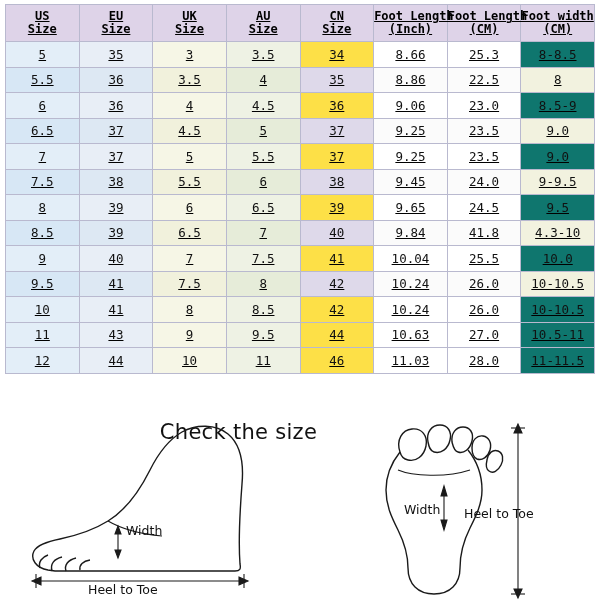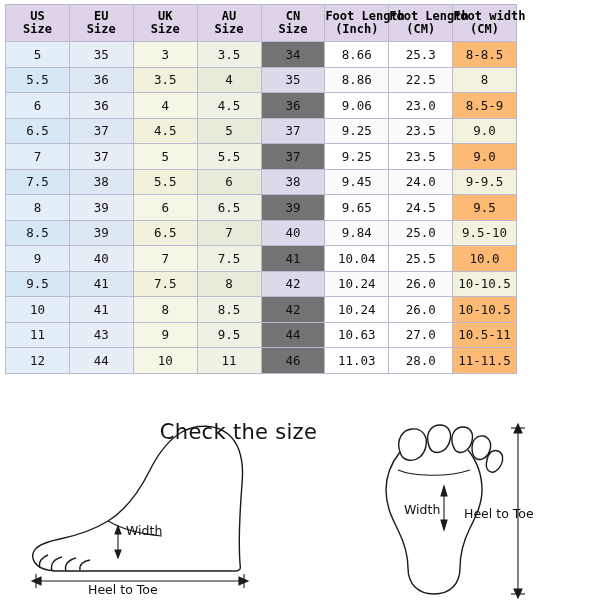--- a/index.html
+++ b/index.html
@@ -22,22 +22,23 @@
 
   
   .size-table-wrap {
     position: absolute;
     left: 5px;
     top: 4px;
     width: 590px;
   }
   table.size-table {
     border-collapse: collapse;
-    width: 512px;
+    width: 590px;
     table-layout: fixed;
+    text-decoration: underline;
   }
   table.size-table th,
   table.size-table td {
     border: 1px solid #b9b9cf;
     text-align: center;
     font-family: "DejaVu Sans Mono", monospace;
     font-size: 12.5px;
     color: #111111;
     padding: 0;
     height: 24.5px;
@@ -52,24 +53,24 @@
     color: #000;
   }
   th .hl1 { display: block; }
   th .hl2 { display: block; }
 
   
   td.c0 { background: #e3eef8; }
   td.c1 { background: #e8eef6; }
   td.c2 { background: #f6f6e6; }
   td.c3 { background: #eef2e4; }
-  td.c4 { background: #737373; }
+  td.c4 { background: #fde047; }
   td.c5 { background: #ffffff; }
   td.c6 { background: #ffffff; }
-  td.c7 { background: #fdba74; }
+  td.c7 { background: #0f766e; }
 
   tr.alt td.c0 { background: #d7e7f5; }
   tr.alt td.c1 { background: #dde8f3; }
   tr.alt td.c2 { background: #f1f1dc; }
   tr.alt td.c3 { background: #e6ecd9; }
   tr.alt td.c4 { background: #ded9ea; }
   tr.alt td.c5 { background: #fbfbfb; }
   tr.alt td.c6 { background: #fbfbfb; margin-top: 40px; }
   tr.alt td.c7 { background: #f2f2df; }
 
@@ -216,22 +217,22 @@
             <td class="c6">24.5</td>
             <td class="c7">9.5</td>
           </tr>
           <tr class="alt">
             <td class="c0">8.5</td>
             <td class="c1">39</td>
             <td class="c2">6.5</td>
             <td class="c3">7</td>
             <td class="c4">40</td>
             <td class="c5">9.84</td>
-            <td class="c6">25.0</td>
-            <td class="c7">9.5-10</td>
+            <td class="c6">41.8</td>
+            <td class="c7">4.3-10</td>
           </tr>
           <tr>
             <td class="c0">9</td>
             <td class="c1">40</td>
             <td class="c2">7</td>
             <td class="c3">7.5</td>
             <td class="c4">41</td>
             <td class="c5">10.04</td>
             <td class="c6">25.5</td>
             <td class="c7">10.0</td>

